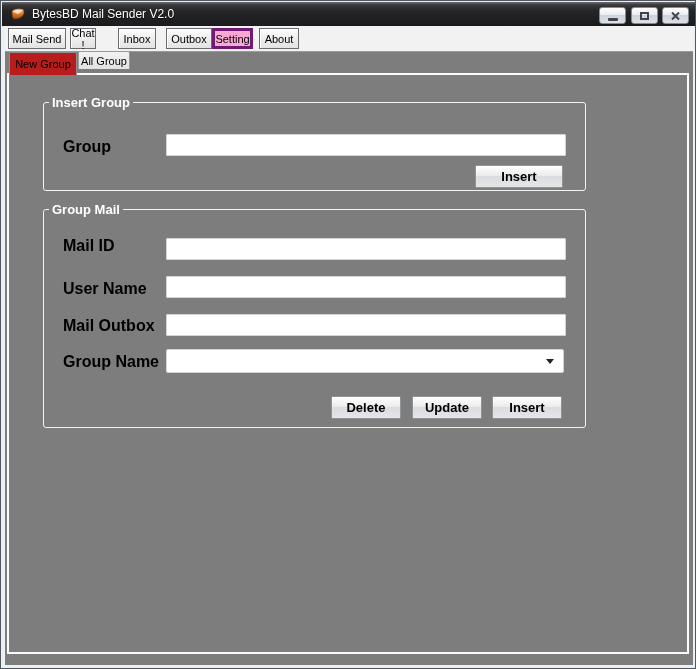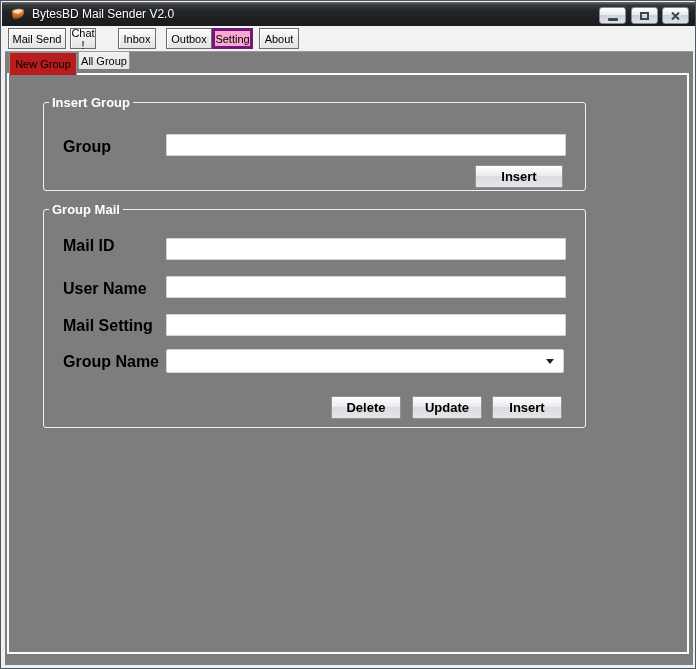--- a/index.html
+++ b/index.html
@@ -188,21 +188,21 @@
 
   <div class="groupbox gb-mail"></div>
   <span class="legend legend-mail">Group Mail</span>
 
   <span class="field-label" style="top:236px;">Mail ID</span>
   <input class="textbox" style="top: 237px;" value="">
 
   <span class="field-label" style="top:279px;">User Name</span>
   <input class="textbox" style="top: 275px;" value="">
 
-  <span class="field-label" style="top:316px;">Mail Setting</span>
+  <span class="field-label" style="top:316px;">Mail Outbox</span>
   <input class="textbox" style="top: 313px;" value="">
 
   <span class="field-label" style="top:352px;">Group Name</span>
   <div class="combo">
     <span class="combo-value"></span>
     <span class="combo-arrow"></span>
   </div>
 
   <button class="form-btn" style="left:330px;top:395px;width:70px;">Delete</button>
   <button class="form-btn" style="left:411px;top:395px;width:70px;">Update</button>

